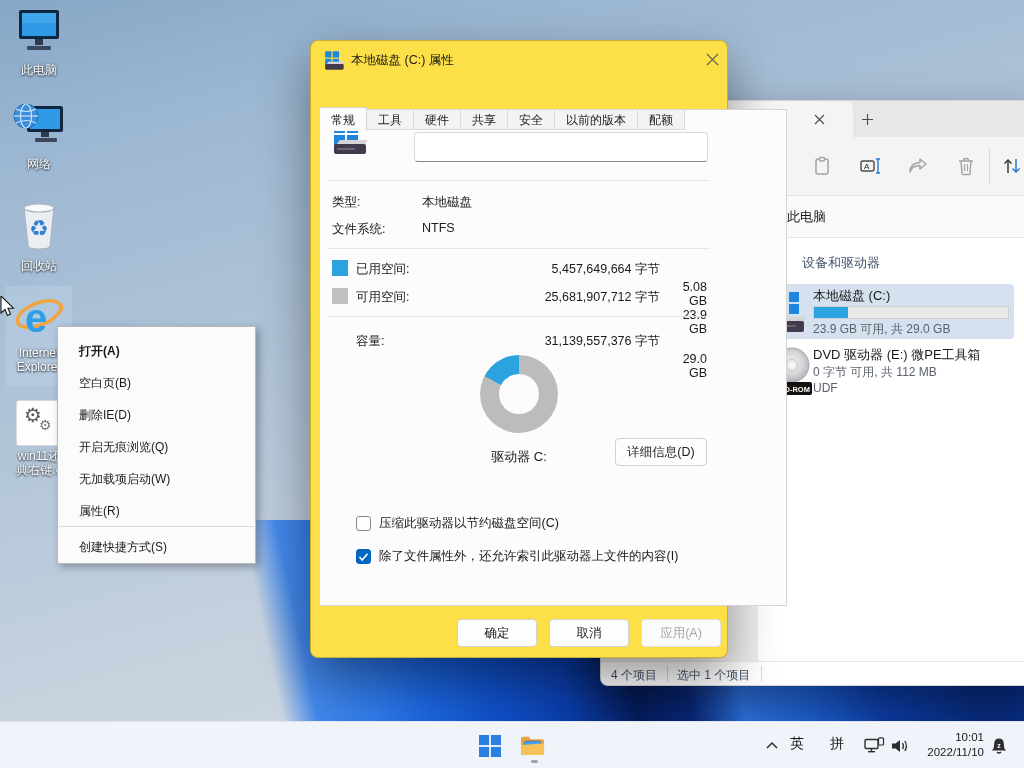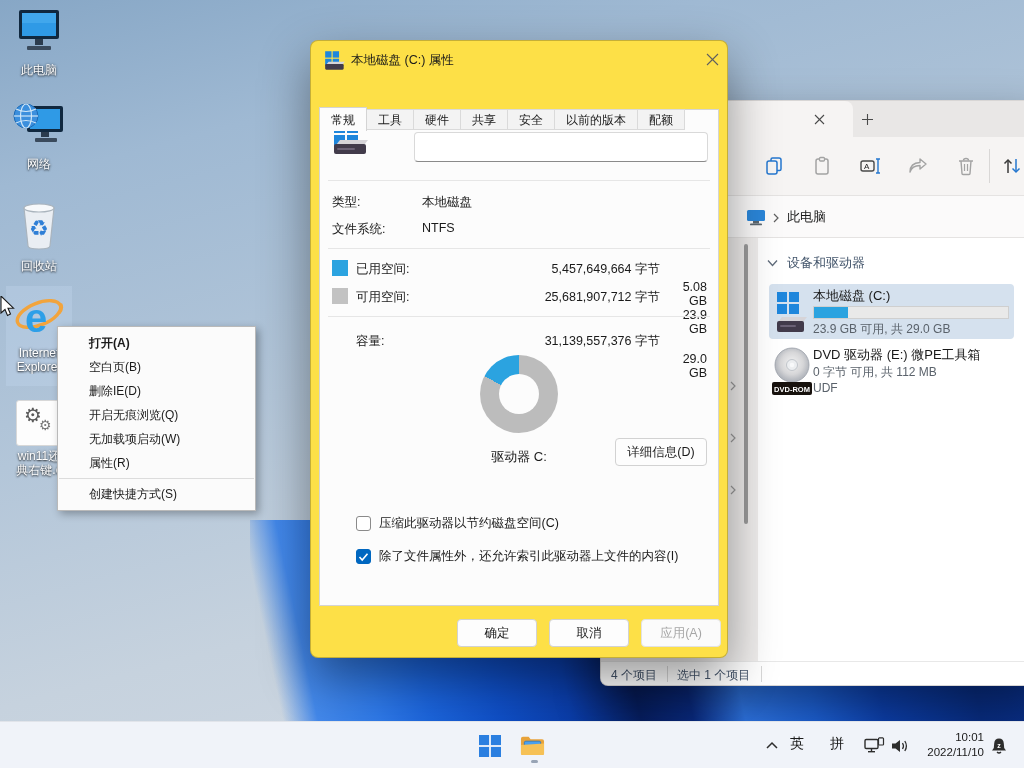--- a/index.html
+++ b/index.html
@@ -17,40 +17,40 @@
       #4388ea 9%,#2e78e6 16%,#1b63d9 22%,#0f4ec4 30%,#0b3da8 38%,
       #071f63 46%,#0a2a80 52%,#2e74e2 58%,#1c5ecf 66%,
       #0c3da6 74%,#082c7f 85%,#0a3190 100%);}
   
   .dcell{position:absolute;width:66px;text-align:center;}
   .dlabel{color:#fff;font-size:12px;line-height:14px;text-shadow:0 1px 2px rgba(0,0,0,.75),0 0 3px rgba(0,0,0,.45);margin-top:3px;}
   .sel-hi{position:absolute;left:6px;top:286px;width:66px;height:100px;background:rgba(195,215,238,.35);}
   
   .menu{position:absolute;left:57px;top:326px;width:199px;background:#fbfbfb;border:1px solid #b9b9b9;
     box-shadow:3px 3px 8px rgba(0,0,0,.3);padding:4px 0;box-sizing:border-box;z-index:40;}
-  .mi{height:24px;line-height:24px;padding-left:31px;font-size:12px;color:#1a1a1a;}
+  .mi{height:24px;line-height:24px;padding-left:21px;font-size:12px;color:#1a1a1a;margin-top:8px;}
   .mi.b{font-weight:bold;}
   .msep{height:1px;background:#dcdcdc;margin:3px 1px;}
   
   .win{position:absolute;left:600px;top:100px;width:446px;height:586px;border-radius:8px;
     background:#f6f4f3;box-shadow:0 18px 45px rgba(0,0,0,.38);z-index:10;overflow:hidden;border:1px solid rgba(0,0,0,.12);box-sizing:border-box;}
   .tabbar{position:absolute;left:0;top:0;width:100%;height:36px;background:#e9e7e6;}
   .etab{position:absolute;left:0;top:0;width:252px;height:36px;background:#f6f4f3;border-radius:8px 8px 0 0;}
   .tclose{position:absolute;left:207px;top:8px;width:22px;height:20px;border-radius:4px;display:flex;align-items:center;justify-content:center;}
   .tplus{position:absolute;left:255px;top:8px;width:22px;height:20px;display:flex;align-items:center;justify-content:center;}
   .etoolbar{position:absolute;left:0;top:36px;width:100%;height:58px;background:#f6f4f3;}
   .tico{position:absolute;top:18px;width:22px;height:22px;}
   .tsep{position:absolute;left:388px;top:12px;width:1px;height:34px;background:#d9d7d6;}
   .addr{position:absolute;left:0;top:94px;width:100%;height:43px;background:#fbfafa;border-top:1px solid #e5e3e2;border-bottom:1px solid #e5e3e2;box-sizing:border-box;}
   .crumbtxt{position:absolute;left:186px;top:12px;font-size:13px;color:#1a1a1a;}
   .ebody{position:absolute;left:0;top:137px;width:100%;height:423px;background:#fff;}
   .navstrip{position:absolute;left:0;top:0;width:157px;height:423px;background:#f0eeed;}
   .scrollthumb{position:absolute;left:143px;top:6px;width:4px;height:280px;border-radius:2px;background:#9b9b9b;}
   .treechev{position:absolute;left:127px;width:10px;height:10px;}
-  .ghdr{position:absolute;left:166px;top:16px;display:flex;align-items:center;gap:9px;}
+  .ghdr{position:absolute;left:166px;top:16px;display:flex;align-items:center;gap:24px;}
   .ghdr-t{font-size:13px;color:#44566c;}
   .drow1{position:absolute;left:168px;top:46px;width:245px;height:55px;background:#d5e1ee;border-radius:4px;}
   .drow2{position:absolute;left:168px;top:105px;width:245px;height:57px;}
   .dr-title{position:absolute;left:44px;top:3px;font-size:13px;color:#191919;white-space:nowrap;}
   .dr-sub{position:absolute;left:44px;font-size:12px;color:#5a626b;white-space:nowrap;}
   .pbar{position:absolute;left:44px;top:22px;width:196px;height:13px;background:#e9e9e9;border:1px solid #cfcfcf;box-sizing:border-box;}
   .pfill{height:100%;background:#2ba3e0;}
   .statusbar{position:absolute;left:0;top:560px;width:100%;height:26px;background:#fff;border-top:1px solid #e8e8e8;box-sizing:border-box;font-size:12px;color:#44546a;}
   .st1{position:absolute;left:10px;top:5px;}
   .st2{position:absolute;left:76px;top:5px;}
@@ -58,21 +58,21 @@
   
   .dlg{position:absolute;left:310px;top:40px;width:418px;height:618px;background:#fde047;border-radius:8px;
     border:1px solid rgba(0,0,0,.22);box-sizing:border-box;box-shadow:0 20px 50px rgba(0,0,0,.42);z-index:30;text-decoration:underline;}
   .dtitle{position:absolute;left:40px;top:11px;font-size:12.5px;color:#1a1a1a;}
   .dclose{position:absolute;left:388px;top:5px;width:26px;height:26px;display:flex;align-items:center;justify-content:center;border-radius:4px;}
   .tabs{position:absolute;left:8px;top:46px;height:23px;display:flex;align-items:flex-end;z-index:2;margin-top:20px;}
   .tab{font-size:12px;color:#1a1a1a;background:#f3f3f3;border:1px solid #dadada;height:21px;line-height:21px;
     padding:0 11px;margin-right:0;border-left:none;box-sizing:border-box;}
   .tab:first-child{border-left:1px solid #dadada;}
   .tab.sel{background:#fcfcfc;height:24px;line-height:24px;border:1px solid #d4d4d4;border-bottom:none;position:relative;top:1px;}
-  .page{position:absolute;left:8px;top:68px;width:400px;height:497px;background:#fcfcfc;border:1px solid #d4d4d4;box-sizing:border-box;}
+  .page{position:absolute;left:8px;top:68px;width:468px;height:497px;background:#fcfcfc;border:1px solid #d4d4d4;box-sizing:border-box;}
   .sep{position:absolute;left:8px;width:382px;height:1px;background:#e6e6e6;}
   .frow{position:absolute;left:12px;font-size:12.5px;color:#1a1a1a;display:flex;}
   .flabel{width:90px;}
   .srow{position:absolute;left:12px;width:376px;font-size:12.5px;color:#1a1a1a;}
   .sw{position:absolute;left:0;top:0;width:16px;height:16px;}
   .sw.used{background:#2ba3e0;}
   .sw.free{background:#c2c2c2;}
   .slabel{position:absolute;left:24px;top:1px;}
   .sbytes{position:absolute;left:168px;width:160px;text-align:right;top:1px;}
   .sgb{position:absolute;left:333px;width:42px;text-align:right;top:1px;margin-top:19px;}

